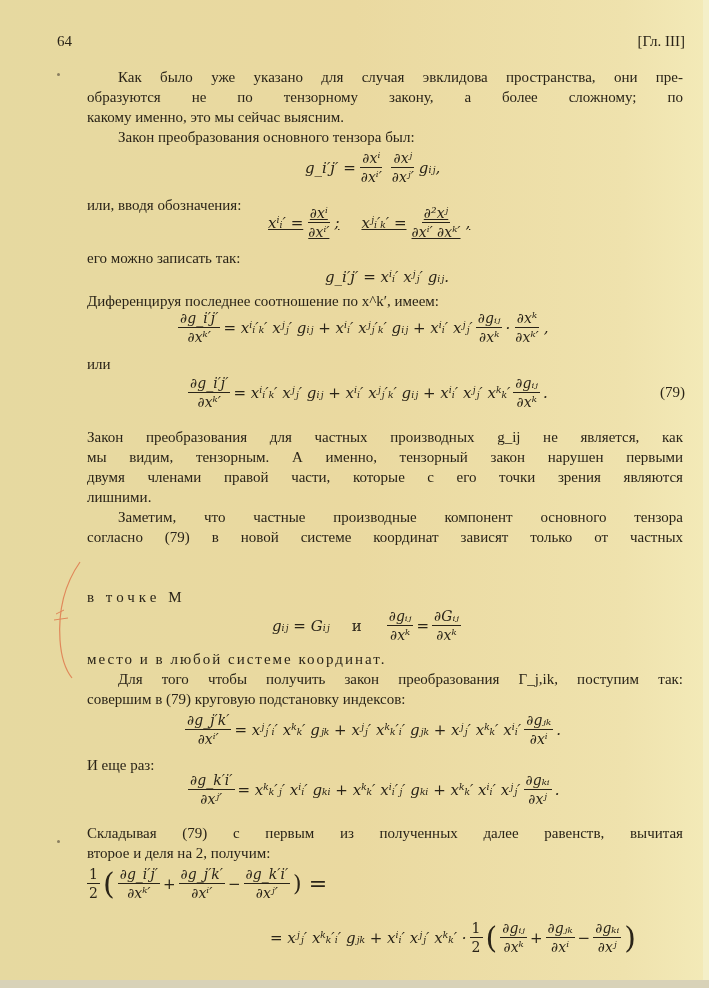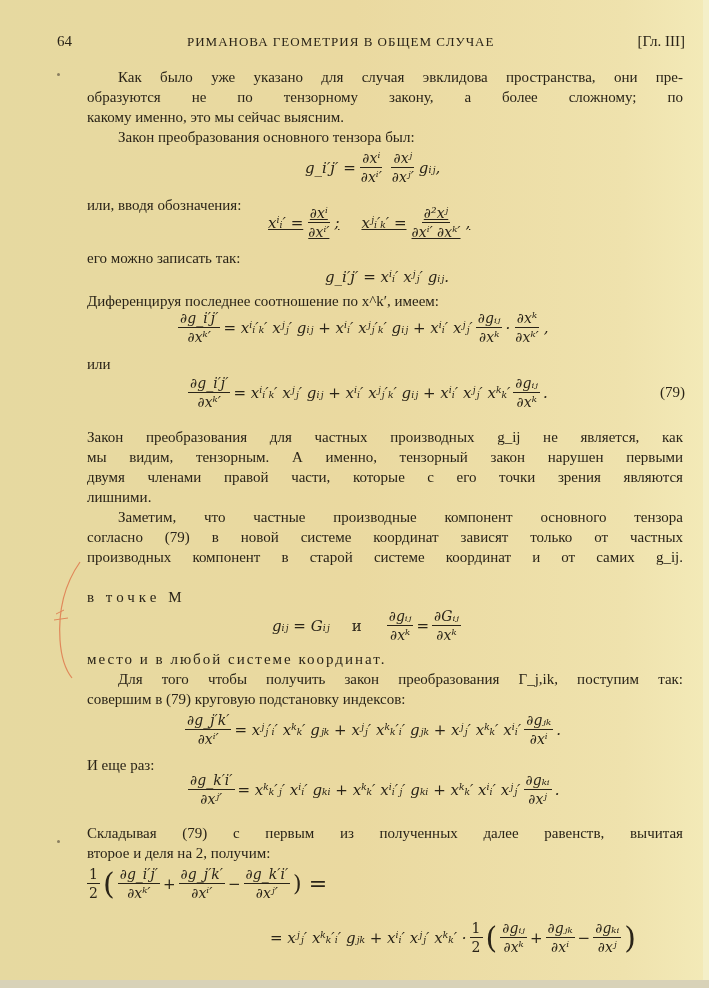--- a/index.html
+++ b/index.html
@@ -31,21 +31,20 @@
   .mark-dot { position: absolute; width: 3px; height: 3px; border-radius: 50%; background: #8a7f60; }
   .pencil { position: absolute; left: 52px; top: 560px; width: 30px; height: 120px; }
 </style>
 </head>
 <body>
 
 <div class="page">
 
   <div class="header">
     <span class="num">64</span>
-    <span class="title">РИМАНОВА ГЕОМЕТРИЯ В ОБЩЕМ СЛУЧАЕ</span>
     <span class="ch">[Гл. III]</span>
   </div>
 
   <div class="mark-dot" style="left:57px; top:73px;"></div>
   <div class="mark-dot" style="left:57px; top:840px;"></div>
 
   <div class="line just" style="left:118px; top:68px; width:565px;">Как было уже указано для случая эвклидова пространства, они пре-</div>
   <div class="line just" style="left:87px; top:88px; width:596px;">образуются не по тензорному закону, а более сложному; по</div>
   <div class="line" style="left:87px; top:108px;">какому именно, это мы сейчас выясним.</div>
   <div class="line" style="left:118px; top:128px;">Закон преобразования основного тензора был:</div>
@@ -122,21 +121,20 @@
     <span class="eqnum" style="right:0;">(79)</span>
   </div>
 
   <div class="line just" style="left:87px; top:428px; width:596px;">Закон преобразования для частных производных g_ij не является, как</div>
   <div class="line just" style="left:87px; top:448px; width:596px;">мы видим, тензорным. А именно, тензорный закон нарушен первыми</div>
   <div class="line just" style="left:87px; top:468px; width:596px;">двумя членами правой части, которые с его точки зрения являются</div>
   <div class="line" style="left:87px; top:488px;">лишними.</div>
 
   <div class="line just" style="left:118px; top:508px; width:565px;">Заметим, что частные производные компонент основного тензора</div>
   <div class="line just" style="left:87px; top:528px; width:596px;">согласно (79) в новой системе координат зависят только от частных</div>
-  <div class="line just" style="left:87px; top:548px; width:596px;">производных компонент в старой системе координат и от самих g_ij.</div>
   <div class="line sp" style="left:87px; top:588px;">в точке M</div>
 
   <div class="eq" style="left:272px; top:608px;">
     <span>gᵢⱼ = Gᵢⱼ</span>
     <span style="font-style:normal; margin:0 22px;">и</span>
     <span class="frac">
         <span class="n">∂gᵢⱼ</span>
         <span class="d">∂xᵏ</span>
       </span>
     <span>=</span>

